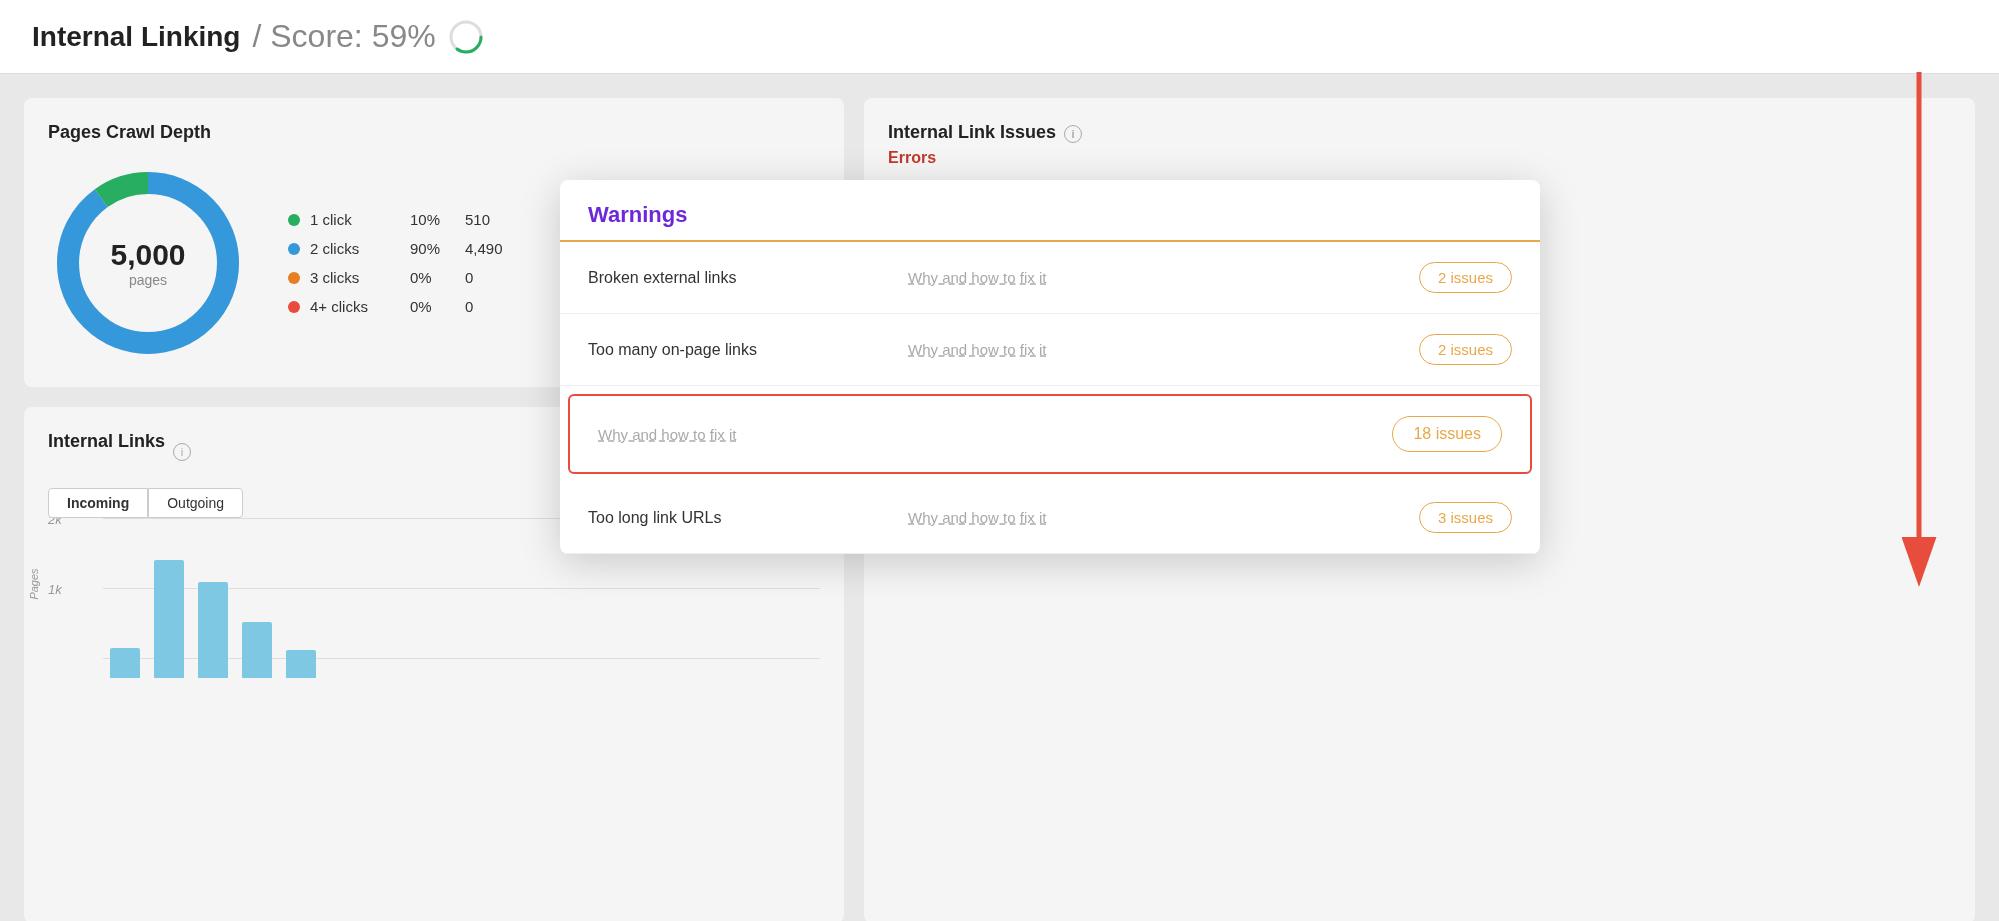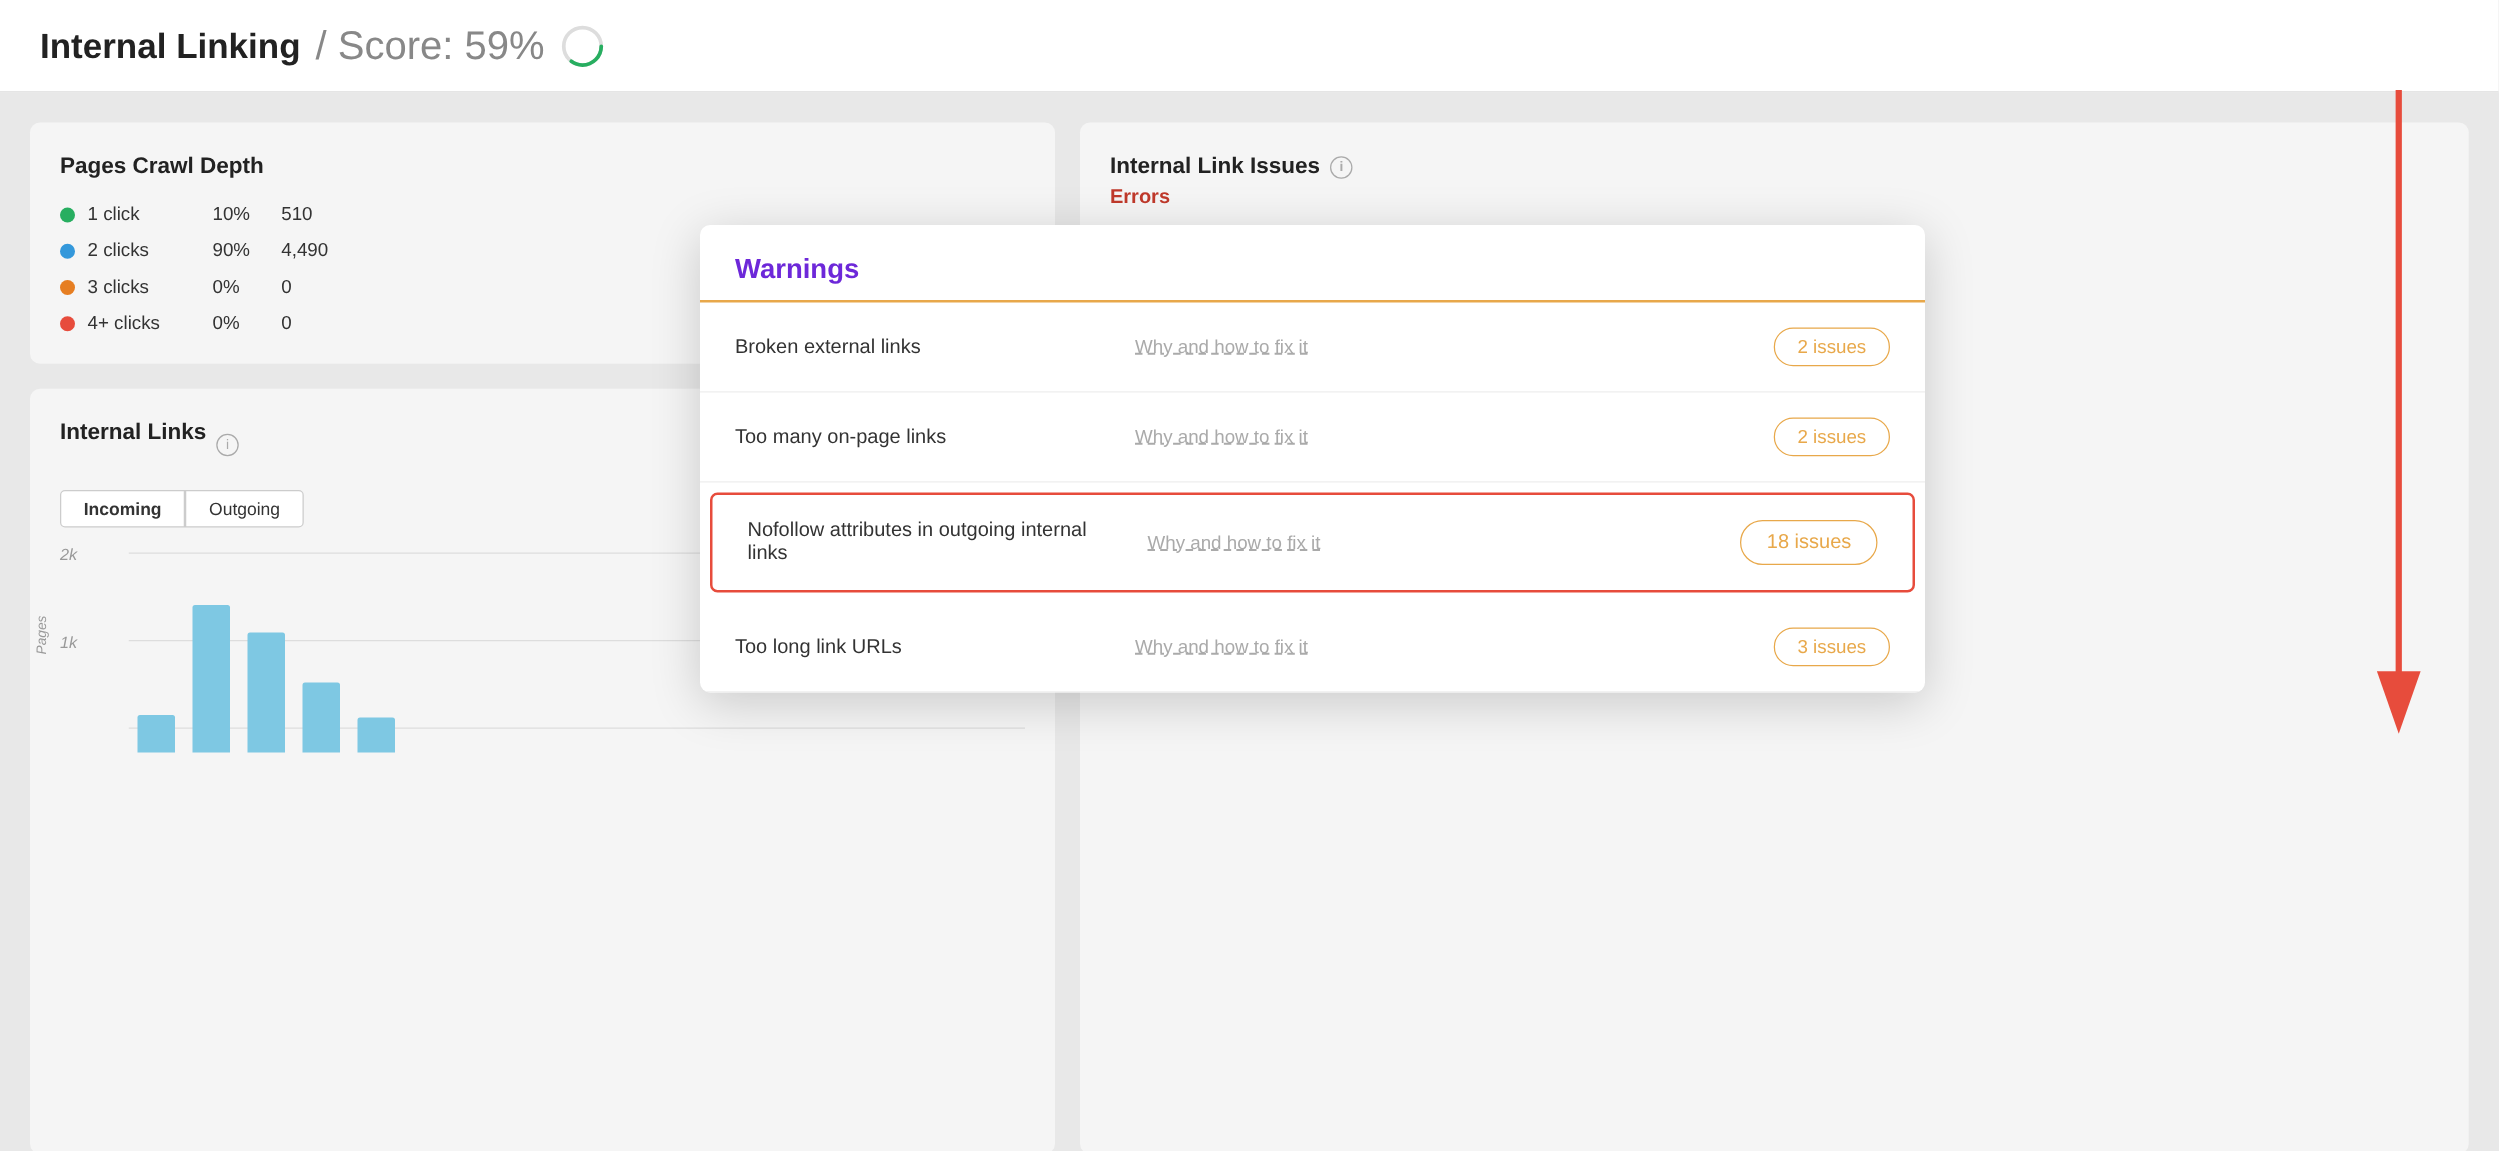--- a/index.html
+++ b/index.html
@@ -148,21 +148,20 @@
       display: flex;
       align-items: center;
       justify-content: center;
       font-size: 11px;
       color: #aaa;
       cursor: pointer;
     }
     .tabs-row {
       display: flex;
       gap: 0;
-      margin-bottom: 20px;
     }
     .tab-btn {
       padding: 6px 18px;
       font-size: 14px;
       border: 1.5px solid #ccc;
       background: #fff;
       cursor: pointer;
       color: #333;
     }
     .tab-btn.active {
@@ -303,20 +302,34 @@
 </div>
 
 <div class="main-layout">
 
   <div class="left-panel">
 
     <div class="card">
       <div class="card-title">Pages Crawl Depth</div>
       <div class="crawl-depth-content">
 
+        <div class="donut-wrapper">
+          <svg width="200" height="200" viewBox="0 0 200 200">
+
+            <circle cx="100" cy="100" r="80" fill="none" stroke="#e0e0e0" stroke-width="22"></circle>
+
+            <circle cx="100" cy="100" r="80" fill="none" stroke="#3498db" stroke-width="22" stroke-dasharray="452 503" stroke-dashoffset="0" transform="rotate(-90 100 100)"></circle>
+
+            <circle cx="100" cy="100" r="80" fill="none" stroke="#27ae60" stroke-width="22" stroke-dasharray="50 503" stroke-dashoffset="-452" transform="rotate(-90 100 100)"></circle>
+          </svg>
+          <div class="donut-center">
+            <div class="donut-number">5,000</div>
+            <div class="donut-label">pages</div>
+          </div>
+        </div>
 
         <div class="legend">
           <div class="legend-item">
             <div class="legend-dot" style="background:#27ae60;"></div>
             <span class="legend-text">1 click</span>
             <span class="legend-pct">10%</span>
             <span class="legend-num">510</span>
           </div>
           <div class="legend-item">
             <div class="legend-dot" style="background:#3498db;"></div>
@@ -397,21 +410,20 @@
   </div>
 
   <div class="warning-row">
     <span class="warning-name">Too many on-page links</span>
     <span class="warning-link">Why and how to fix it</span>
     <button class="issues-badge">2 issues</button>
   </div>
 
   <div style="padding: 8px 8px;">
     <div class="warning-row" style="border: 2.5px solid #e74c3c; border-radius: 6px; background:#fff;">
-      <span class="warning-name">Nofollow attributes in outgoing internal links</span>
       <span class="warning-link">Why and how to fix it</span>
       <button class="issues-badge large">18 issues</button>
     </div>
   </div>
 
   <div class="warning-row">
     <span class="warning-name">Too long link URLs</span>
     <span class="warning-link">Why and how to fix it</span>
     <button class="issues-badge">3 issues</button>
   </div>

